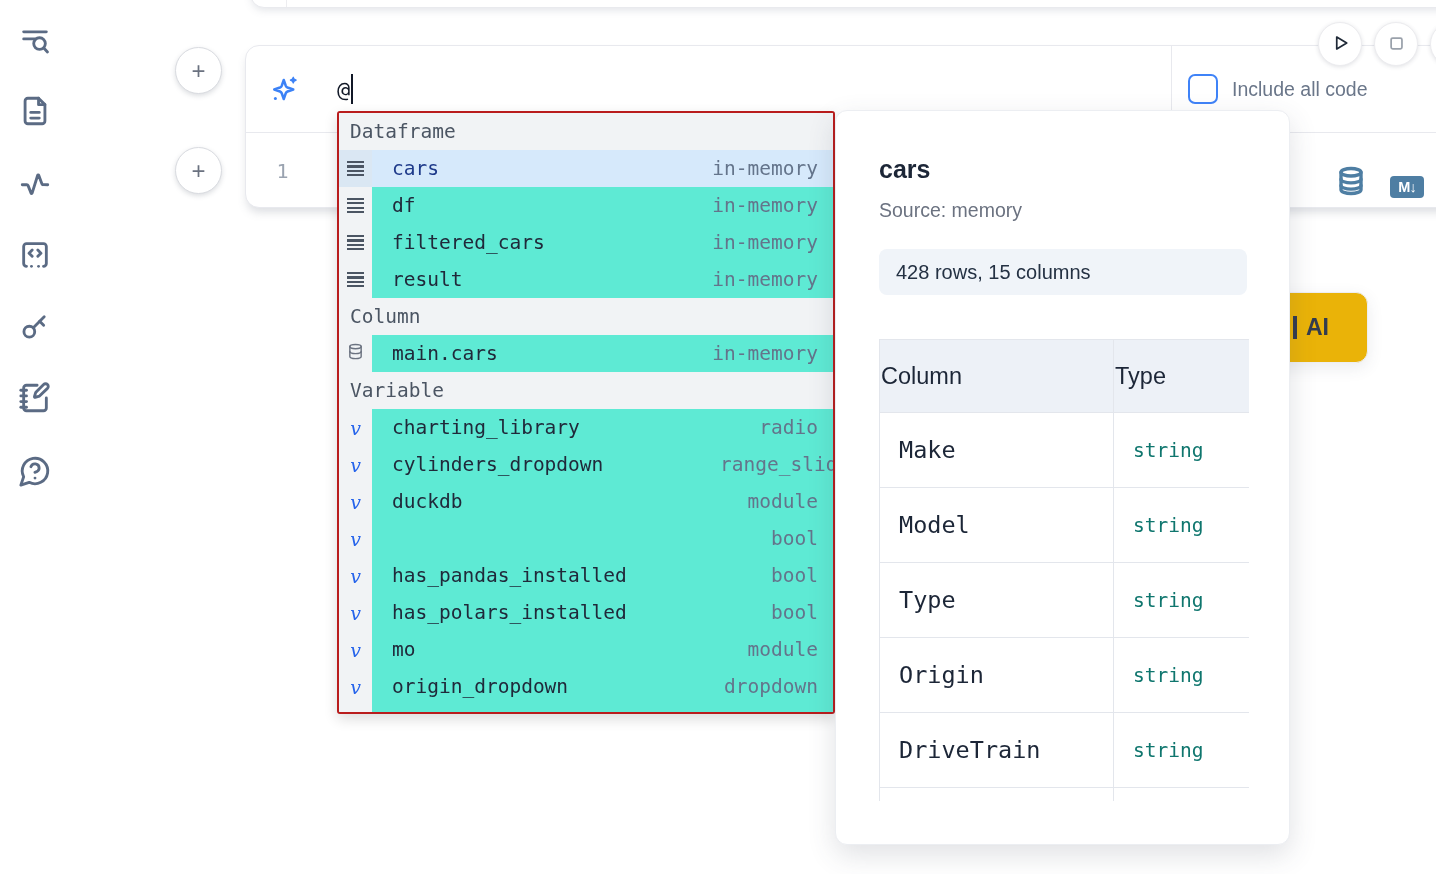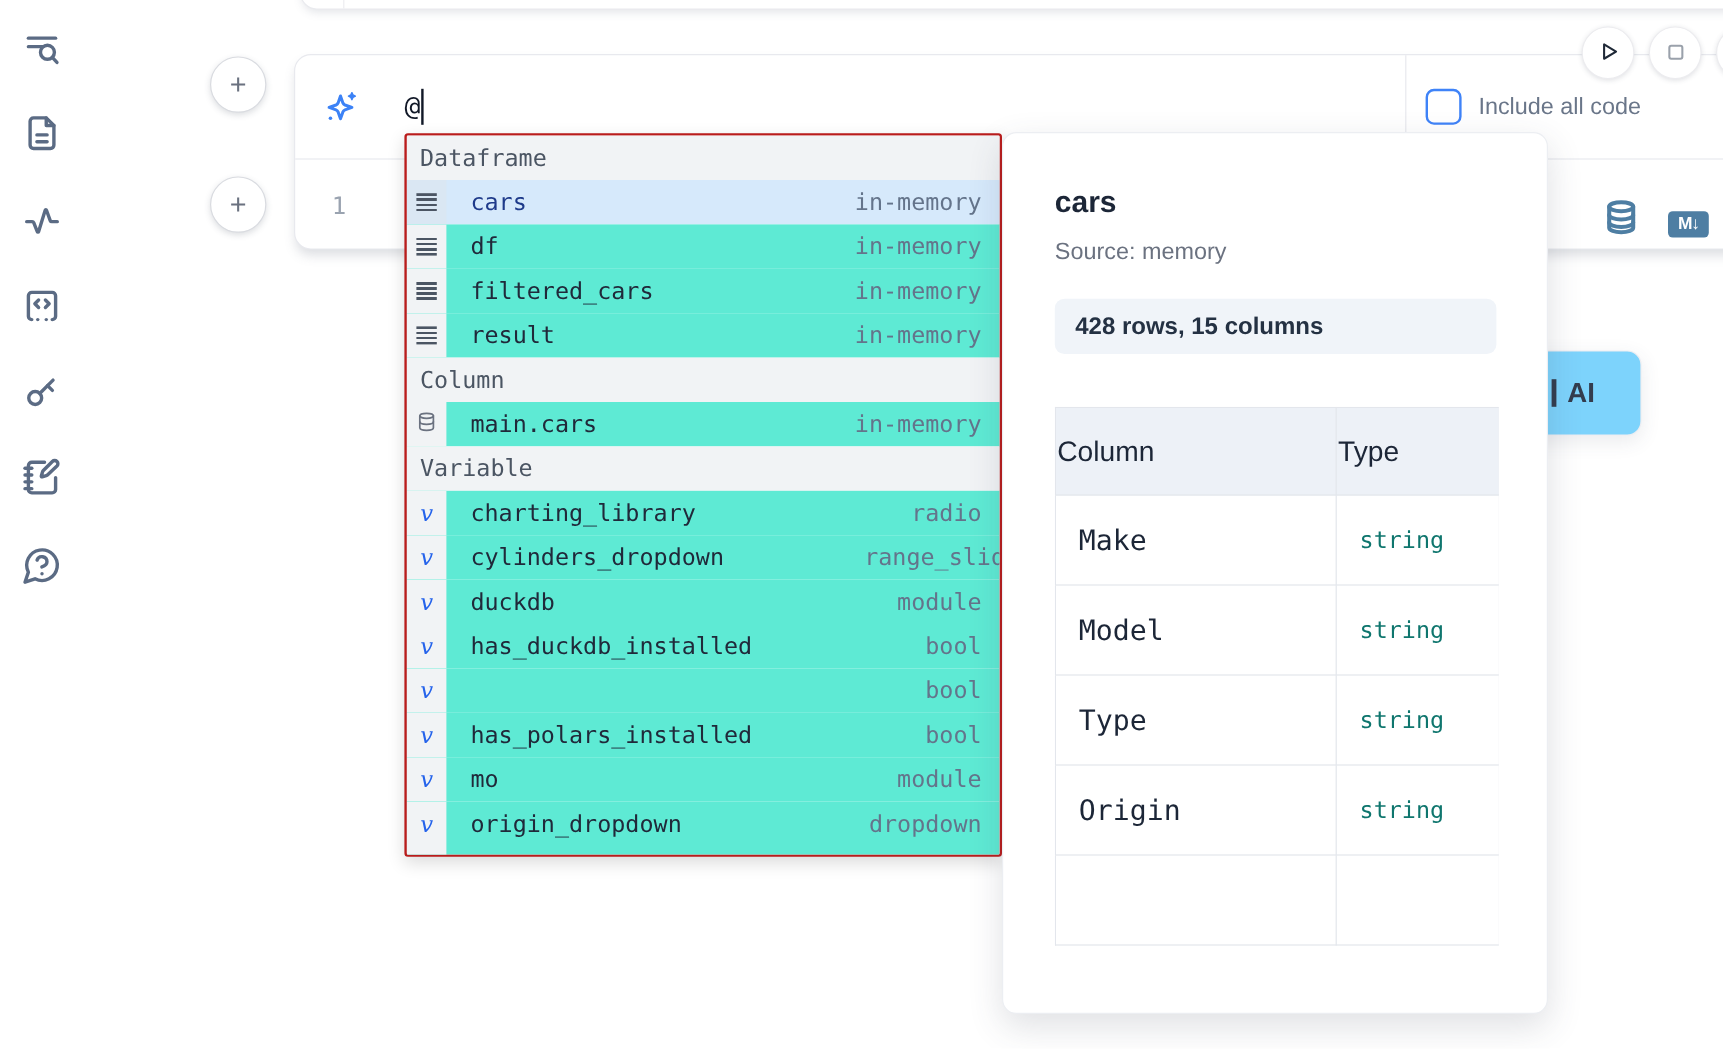--- a/index.html
+++ b/index.html
@@ -47,21 +47,21 @@
             border-radius:4px;color:#fff;font-weight:bold;font-size:14.5px;display:flex;
             align-items:center;justify-content:center;letter-spacing:-1px;z-index:2;cursor:pointer;}
 
   
   .circle-btn{position:absolute;top:22px;width:44px;height:44px;border-radius:50%;background:#fff;
               border:1px solid #ececef;box-shadow:0 1px 4px rgba(60,70,90,.16);cursor:pointer;
               display:flex;align-items:center;justify-content:center;padding:0;z-index:3;}
   .circle-btn svg{width:26px;height:26px;}
 
   
-  .ai-gen-panel{position:absolute;left:1262px;top:292px;width:106px;height:71px;background:#7dd3fc;
+  .ai-gen-panel{position:absolute;left:1262px;top:292px;width:106px;height:71px;background:#eab308;
                 border:1px solid #edeef2;border-radius:12px;box-shadow:0 5px 16px rgba(60,70,90,.10);
                 z-index:4;display:flex;align-items:center;padding-left:30px;box-sizing:border-box;}
   .partial-letter{width:4px;height:23px;background:#333c4e;margin-right:9px;}
   .ai-gen-label{font-size:23px;font-weight:bold;color:#333c4e;}
 
   
   .dropdown{position:absolute;left:337px;top:111px;width:498px;height:603px;background:#fff;
             border:2px solid #b91c1c;border-radius:3px;box-shadow:0 5px 14px rgba(0,0,0,.14);
             overflow:hidden;z-index:5;box-sizing:border-box;}
   .dd-header{height:37px;background:#f1f3f5;color:#4b5563;font-size:19.5px;
@@ -82,21 +82,21 @@
            font-family:"DejaVu Sans Mono",monospace;}
   .dd-type.clip-right{margin-right:-28px;}
 
   
   .preview{position:absolute;left:835px;top:110px;width:455px;height:735px;background:#fff;
            border:1px solid #eceef2;border-radius:12px;box-shadow:0 10px 28px rgba(60,70,90,.16);
            z-index:6;box-sizing:border-box;padding-left:43px;}
   .pv-title{margin:44px 0 0 0;font-size:25px;font-weight:bold;color:#1c2637;}
   .pv-source{margin-top:15px;font-size:19.5px;color:#6b7280;}
   .pv-badge{margin-top:27px;width:368px;height:46px;background:#f0f4f9;border-radius:8px;
-            font-size:20px;color:#243143;line-height:46px;padding-left:17px;box-sizing:border-box;font-weight:bold;}
+            font-size:20px;color:#243143;line-height:46px;padding-left:17px;box-sizing:border-box;}
   .pv-tablewrap{margin-top:44px;width:370px;height:462px;overflow:hidden;}
   .pv-table{border-collapse:collapse;width:370px;table-layout:fixed;}
   .pv-table th,.pv-table td{border:1px solid #e3e6ec;text-align:left;}
   .pv-table th{background:#edf1f7;height:70px;font-size:23.5px;font-weight:normal;color:#1c2637;
                }
   .pv-table td{height:72px;padding-left:19px;}
   .pv-table td.c-name{font-family:"DejaVu Sans Mono",monospace;font-size:23.5px;color:#1c2637;}
   .pv-table td.c-type{font-family:"DejaVu Sans Mono",monospace;font-size:19.5px;color:#0f766e;}
   .col1{width:234px;} .col2{width:136px;}
 </style>
@@ -298,27 +298,27 @@
         <span class="dd-gutter">
           <span class="var-glyph">v</span>
         </span>
         <span class="dd-name">duckdb</span>
         <span class="dd-type">module</span>
       </div>
       <div class="dd-row">
         <span class="dd-gutter">
           <span class="var-glyph">v</span>
         </span>
-        <span class="dd-name">has_duckdb_installed</span>
         <span class="dd-type">bool</span>
       </div>
       <div class="dd-row">
         <span class="dd-gutter">
           <span class="var-glyph">v</span>
         </span>
+        <span class="dd-name">has_pandas_installed</span>
         <span class="dd-type">bool</span>
       </div>
       <div class="dd-row">
         <span class="dd-gutter">
           <span class="var-glyph">v</span>
         </span>
         <span class="dd-name">has_polars_installed</span>
         <span class="dd-type">bool</span>
       </div>
       <div class="dd-row">
@@ -371,20 +371,24 @@
             </tr>
             <tr>
               <td class="c-name">Type</td>
               <td class="c-type">string</td>
             </tr>
             <tr>
               <td class="c-name">Origin</td>
               <td class="c-type">string</td>
             </tr>
             <tr>
+              <td class="c-name">DriveTrain</td>
+              <td class="c-type">string</td>
+            </tr>
+            <tr>
               <td class="c-name"></td>
               <td class="c-type"></td>
             </tr>
           </tbody>
       </table>
     </div>
   </div>
 
 </div>
 

